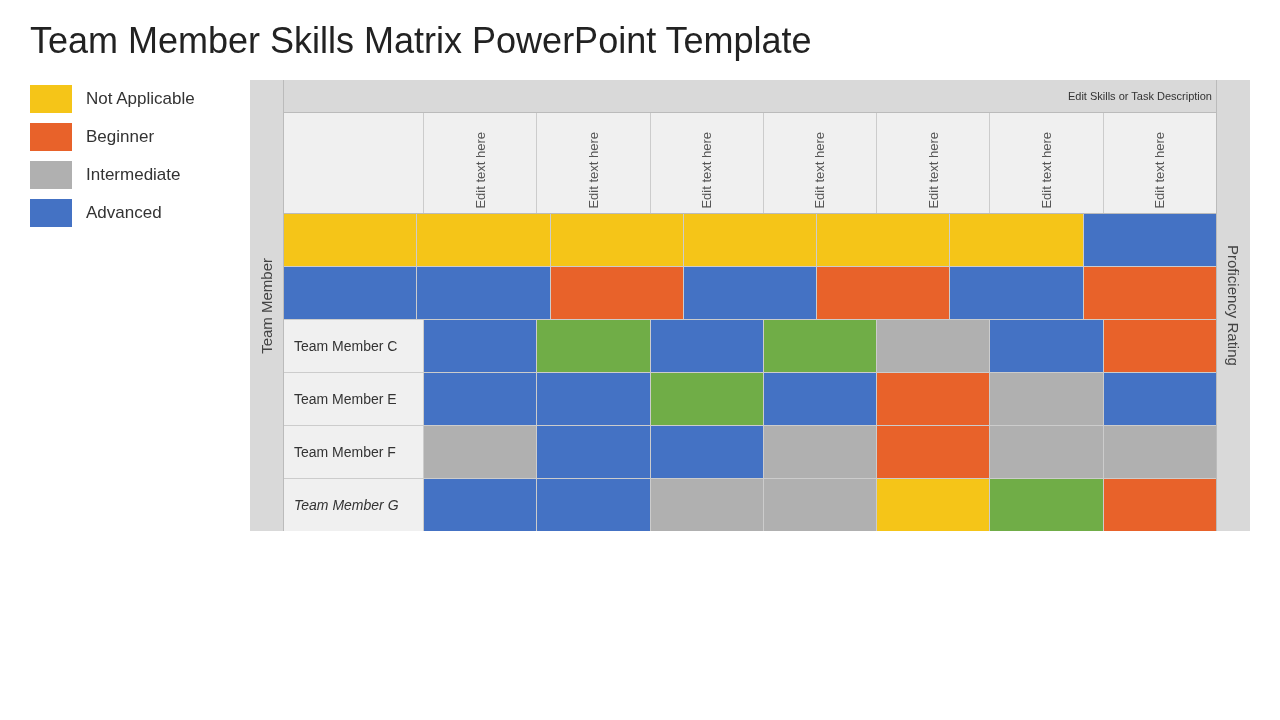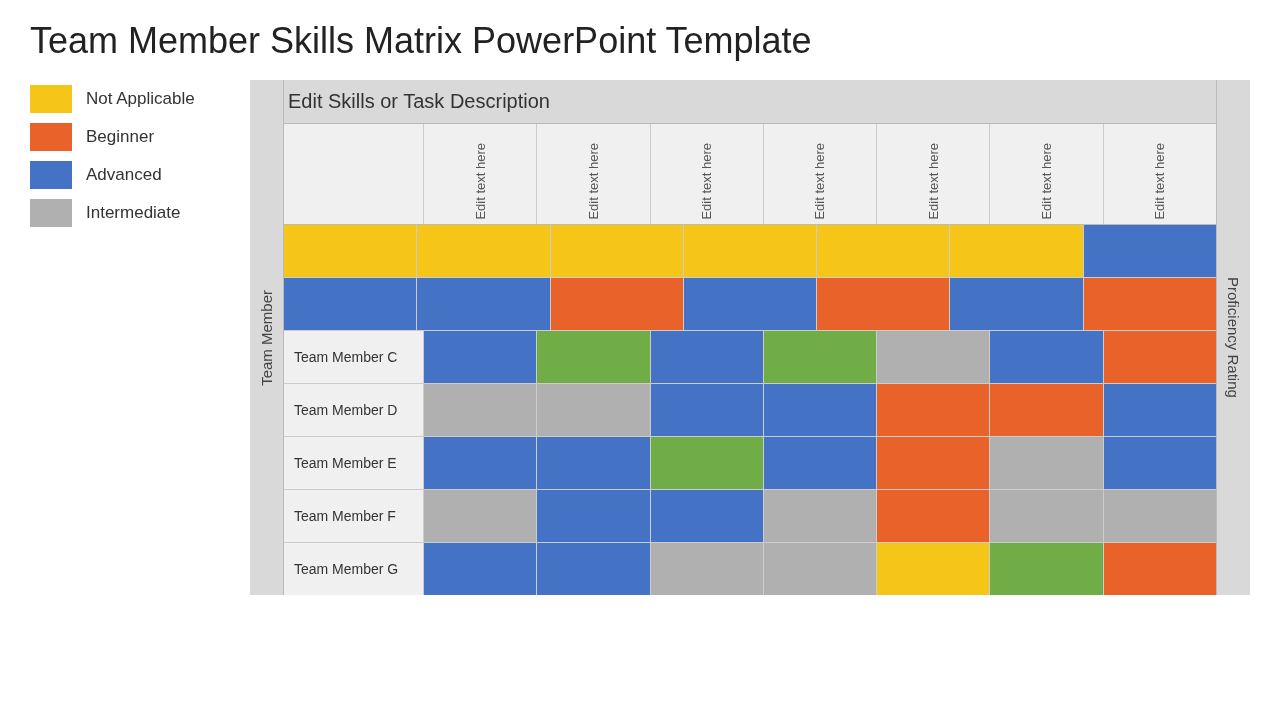--- a/index.html
+++ b/index.html
@@ -41,22 +41,22 @@
       font-size: 17px;
       color: #333;
     }
     .matrix-wrapper {
       flex: 1;
       display: flex;
       align-items: stretch;
     }
     .header-row {
       background: #d9d9d9;
-      text-align: left;
-      font-size: 20px;
+      text-align: right;
+      font-size: 11px;
       color: #333;
       padding: 10px 4px;
       border-bottom: 1px solid #bbb;
     }
     .col-headers {
       display: flex;
       border-bottom: 1px solid #bbb;
     }
     .member-col-header {
       width: 140px;
@@ -83,20 +83,21 @@
       font-size: 13px;
       color: #555;
       white-space: nowrap;
     }
     .data-row {
       display: flex;
       border-bottom: 1px solid #ccc;
     }
     .data-row:last-child {
       border-bottom: none;
+      font-style: italic;
     }
     .member-name-cell {
       width: 140px;
       flex-shrink: 0;
       background: #f0f0f0;
       border-right: 1px solid #ccc;
       display: flex;
       align-items: center;
       padding: 0 10px;
       font-size: 14px;
@@ -157,26 +158,26 @@
   <div class="legend">
       <div class="legend-item">
       <div class="legend-color" style="background:#F5C518;"></div>
       <span class="legend-label">Not Applicable</span>
     </div>
       <div class="legend-item">
       <div class="legend-color" style="background:#E8622A;"></div>
       <span class="legend-label">Beginner</span>
     </div>
       <div class="legend-item">
+      <div class="legend-color" style="background:#B0B0B0;"></div>
+      <span class="legend-label">Intermediate</span>
+    </div>
+      <div class="legend-item">
       <div class="legend-color" style="background:#4472C4;"></div>
       <span class="legend-label">Advanced</span>
-    </div>
-      <div class="legend-item">
-      <div class="legend-color" style="background:#B0B0B0;"></div>
-      <span class="legend-label">Intermediate</span>
     </div>
     </div>
 
   <div class="matrix-wrapper">
     <div class="side-label-left">
       <span>Team Member</span>
     </div>
     <div class="matrix-inner">
 
       <div class="header-row">Edit Skills or Task Description</div>
@@ -229,30 +230,20 @@
           <div class="member-name-cell">Team Member C</div>
           <div class="skill-cell" style="background: rgb(68, 114, 196);"></div>
           <div class="skill-cell" style="background: rgb(112, 173, 71);"></div>
           <div class="skill-cell" style="background: rgb(68, 114, 196);"></div>
           <div class="skill-cell" style="background: rgb(112, 173, 71);"></div>
           <div class="skill-cell" style="background: rgb(176, 176, 176);"></div>
           <div class="skill-cell" style="background: rgb(68, 114, 196);"></div>
           <div class="skill-cell" style="background: rgb(232, 98, 42);"></div>
         </div>
         <div class="data-row">
-          <div class="member-name-cell">Team Member D</div>
-          <div class="skill-cell" style="background: rgb(176, 176, 176);"></div>
-          <div class="skill-cell" style="background: rgb(176, 176, 176);"></div>
-          <div class="skill-cell" style="background: rgb(68, 114, 196);"></div>
-          <div class="skill-cell" style="background: rgb(68, 114, 196);"></div>
-          <div class="skill-cell" style="background: rgb(232, 98, 42);"></div>
-          <div class="skill-cell" style="background: rgb(232, 98, 42);"></div>
-          <div class="skill-cell" style="background: rgb(68, 114, 196);"></div>
-        </div>
-        <div class="data-row">
           <div class="member-name-cell">Team Member E</div>
           <div class="skill-cell" style="background: rgb(68, 114, 196);"></div>
           <div class="skill-cell" style="background: rgb(68, 114, 196);"></div>
           <div class="skill-cell" style="background: rgb(112, 173, 71);"></div>
           <div class="skill-cell" style="background: rgb(68, 114, 196);"></div>
           <div class="skill-cell" style="background: rgb(232, 98, 42);"></div>
           <div class="skill-cell" style="background: rgb(176, 176, 176);"></div>
           <div class="skill-cell" style="background: rgb(68, 114, 196);"></div>
         </div>
         <div class="data-row">

